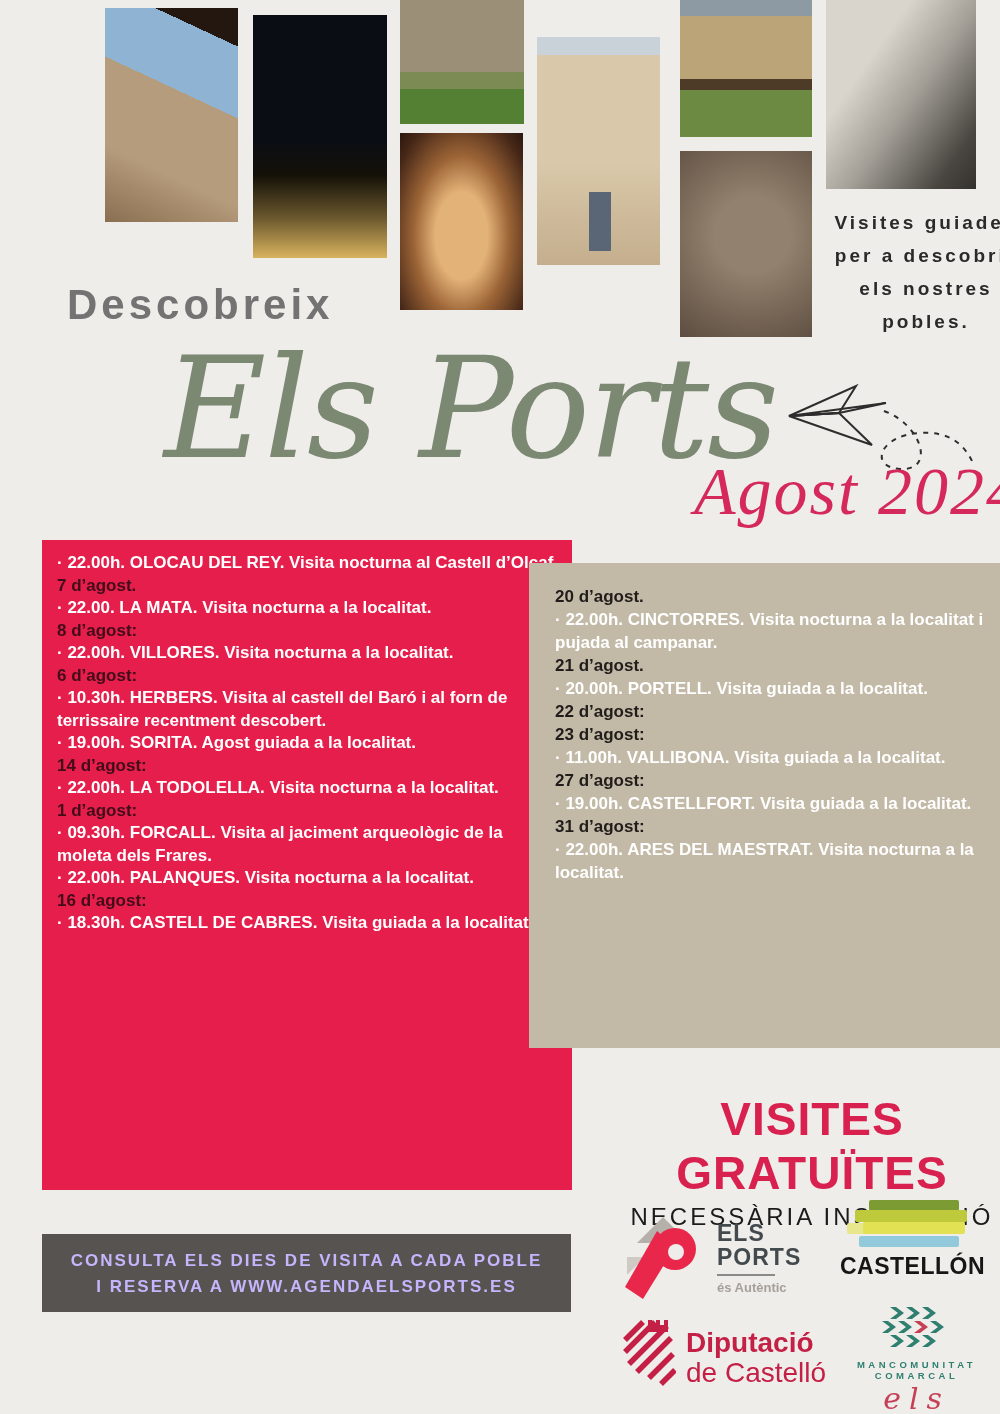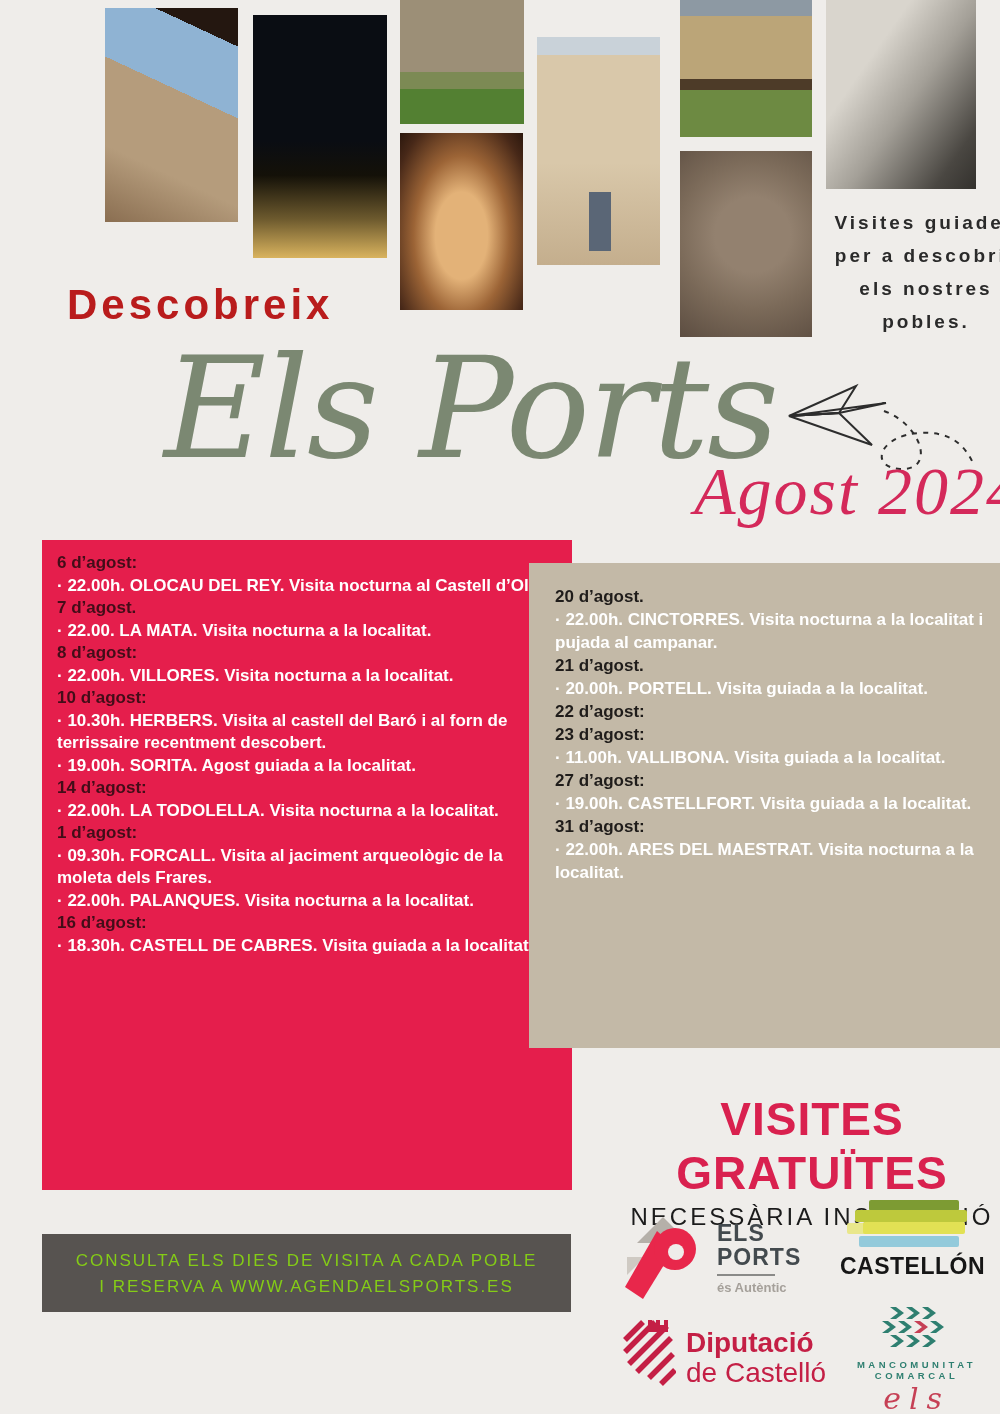--- a/index.html
+++ b/index.html
@@ -27,21 +27,21 @@
         background:radial-gradient(circle at 55% 45%, #93repeat 0, #93816f 0 30%, #7b6a59 60%, #5c4d41 100%);
         background:radial-gradient(circle at 55% 45%, #93816f 0 30%, #7b6a59 60%, #5c4d41 100%); }
   .p8 { left:784px; top:0;     width:150px; height:189px;
         background:linear-gradient(125deg,#d9d5cd 0 30%,#a39f97 55%,#4a4742 85%,#33312d 100%); }
   .p9 { left:986px; top:40px;  width:14px;  height:218px; background:linear-gradient(#9c9890,#6e6a63); }
 
   
   .tagline { position:absolute; left:788px; top:206px; width:192px; text-align:center;
              font-size:19px; font-weight:600; letter-spacing:3px; line-height:33px; color:#2a2a2a; }
   .title   { position:absolute; left:25px; top:281px; font-size:42px; font-weight:800;
-             letter-spacing:4px; color:#b91c1c; }
+             letter-spacing:4px; color:#737373; }
   .script-title { position:absolute; left:122px; top:318px; font-family:"DejaVu Serif", serif;
              font-style:italic; font-size:140px; line-height:1.3; color:#7b8872; letter-spacing:-2px; }
   .date-script  { position:absolute; left:652px; top:452px; font-family:Liberation Serif, serif;
              font-style:italic; font-size:68px; color:#d4295a; letter-spacing:2px; }
   .plane { position:absolute; left:742px; top:383px; width:195px; height:95px; }
 
   
   .red-block { position:absolute; left:0; top:540px; width:530px; height:650px; background:#e51e4c;
                padding:12px 12px 0 15px; font-size:17px; font-weight:700; line-height:22.5px; }
   .red-block .day   { color:#420d18; }
@@ -51,21 +51,21 @@
   .beige-block .day   { color:#1f1c1a; }
   .beige-block .event { color:#ffffff; }
 
   
   .notice { position:absolute; left:545px; top:1092px; width:450px; text-align:center; }
   .notice-l1 { font-size:46px; font-weight:700; letter-spacing:1px; color:#d9214f; }
   .notice-l2 { margin-top:3px; font-size:24px; font-weight:500; letter-spacing:3px; color:#1b1b1b; }
 
   
   .footer-bar { position:absolute; left:0; top:1234px; width:529px; height:78px; background:#575350;
-                color:#84cc16; font-size:17px; font-weight:400; letter-spacing:2px; line-height:26px;
+                color:#c4b5fd; font-size:17px; font-weight:700; letter-spacing:2px; line-height:26px;
                 text-align:center; padding-top:14px; }
 
   
   .logo-elsports { position:absolute; left:575px; top:1210px; width:195px; height:96px; display:flex; align-items:center; }
   .ep-text { margin-left:8px; }
   .ep-line { font-size:23px; font-weight:800; color:#434a4e; letter-spacing:1px; line-height:24px; }
   .ep-div  { width:58px; height:2px; background:#8a8a88; margin:5px 0 4px; }
   .ep-sub  { font-size:13px; font-weight:600; color:#a5a09a; }
 
   .logo-castellon { position:absolute; left:798px; top:1200px; width:140px; }
@@ -109,27 +109,26 @@
   <svg class="plane" viewBox="0 0 195 95">
     <polygon points="5,33 72,3 55,30" fill="none" stroke="#2d2d2d" stroke-width="2"></polygon>
     <polygon points="5,33 102,20 55,30" fill="none" stroke="#2d2d2d" stroke-width="2"></polygon>
     <polygon points="5,33 88,62 55,30" fill="none" stroke="#2d2d2d" stroke-width="2"></polygon>
     <path d="M100,28 C138,42 152,88 116,86 C84,84 96,52 136,50 C166,48 180,62 188,78" fill="none" stroke="#2d2d2d" stroke-width="2" stroke-dasharray="5 6"></path>
   </svg>
 
   <div class="date-script">Agost 2024</div>
 
   <div class="red-block">
-    <div class="day">6 d’agost:</div>
     <div class="event">· 22.00h. OLOCAU DEL REY. Visita nocturna al Castell d’Olcaf.</div>
     <div class="day">7 d’agost.</div>
     <div class="event">· 22.00. LA MATA. Visita nocturna a la localitat.</div>
     <div class="day">8 d’agost:</div>
     <div class="event">· 22.00h. VILLORES. Visita nocturna a la localitat.</div>
-    <div class="day">10 d’agost:</div>
+    <div class="day">6 d’agost:</div>
     <div class="event">· 10.30h. HERBERS. Visita al castell del Baró i al forn de terrissaire recentment descobert.</div>
     <div class="event">· 19.00h. SORITA. Agost guiada a la localitat.</div>
     <div class="day">14 d’agost:</div>
     <div class="event">· 22.00h. LA TODOLELLA. Visita nocturna a la localitat.</div>
     <div class="day">1 d’agost:</div>
     <div class="event">· 09.30h. FORCALL. Visita al jaciment arqueològic de la moleta dels Frares.</div>
     <div class="event">· 22.00h. PALANQUES. Visita nocturna a la localitat.</div>
     <div class="day">16 d’agost:</div>
     <div class="event">· 18.30h. CASTELL DE CABRES. Visita guiada a la localitat.</div>
   </div>

